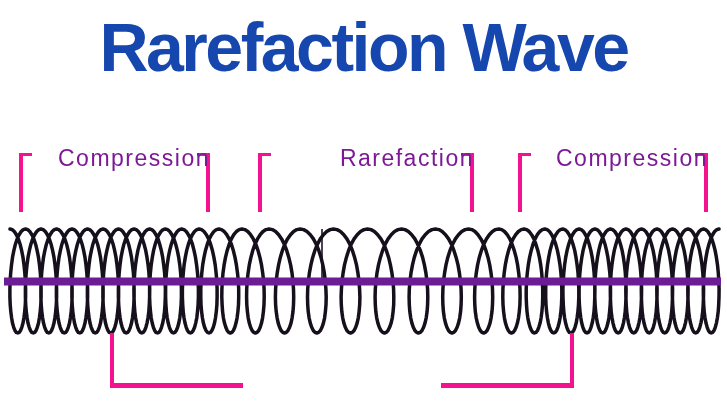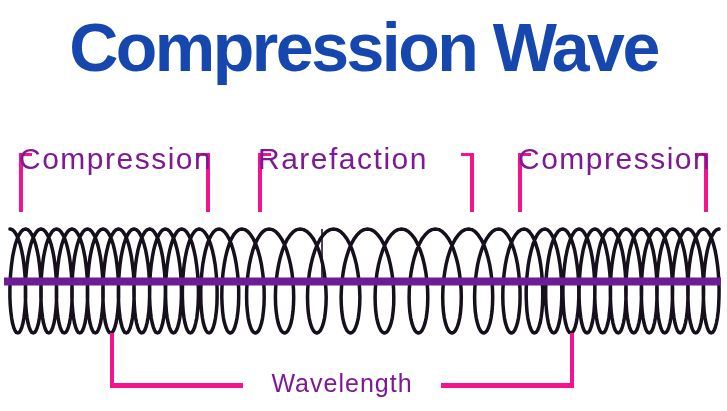--- a/index.html
+++ b/index.html
@@ -31,22 +31,22 @@
     letter-spacing:-2.5px;
     color:var(--title);
   }
   
   .anno{position:absolute;height:59px;top:153px;}
   .corner{position:absolute;top:0;width:13px;height:100%;}
   .corner-l{left:0;border-left:4px solid var(--pink);border-top:3px solid var(--pink);}
   .corner-r{right:0;border-right:4px solid var(--pink);border-top:3px solid var(--pink);}
   .anno-label{
     position:absolute;left:0;right:0;top:-9px;
-    text-align:left;
-    font-size:30px;line-height:29px;
+    text-align:right;
+    font-size:23px;line-height:29px;
     letter-spacing:1.5px;
     color:var(--label);
   }
   .group-comp-left{left:19px;width:191px;}
   .group-raref{left:258px;width:216px;}
   .group-comp-right{left:518px;width:190px;}
 
   
   .coil-svg{position:absolute;left:0;top:0;width:727px;height:411px;}
   #coil-path{fill:none;stroke:var(--coil);stroke-width:3.5;stroke-linecap:round;stroke-linejoin:round;}
@@ -63,21 +63,21 @@
     font-size:25px;line-height:29px;
     letter-spacing:1px;
     color:var(--label);
   }
 </style>
 </head>
 <body>
 
 <div class="stage">
 
-  <h1 class="title">Compression Wave</h1>
+  <h1 class="title">Rarefaction Wave</h1>
 
   <div class="anno group-comp-left">
     <span class="corner corner-l"></span>
     <span class="corner corner-r"></span>
     <span class="anno-label">Compression</span>
   </div>
 
   <div class="anno group-raref">
     <span class="corner corner-l"></span>
     <span class="corner corner-r"></span>
@@ -91,15 +91,14 @@
   </div>
 
   <svg class="coil-svg" viewBox="0 0 727 411">
     <line id="marker-line" x1="322" x2="322" y1="229" y2="285"></line>
     <path id="coil-path" d="M10.0,229.0 L12.2,229.6 L14.3,231.5 L16.4,234.7 L18.3,238.9 L20.1,244.2 L21.6,250.4 L23.0,257.4 L24.0,264.9 L24.8,272.9 L25.4,281.0 L25.6,289.1 L25.6,297.1 L25.3,304.6 L24.7,311.6 L23.9,317.8 L23.0,323.1 L21.8,327.3 L20.5,330.5 L19.2,332.4 L17.8,333.0 L16.3,332.4 L15.0,330.5 L13.7,327.3 L12.5,323.1 L11.6,317.8 L10.8,311.6 L10.2,304.6 L9.9,297.1 L9.9,289.1 L10.1,281.0 L10.7,272.9 L11.5,264.9 L12.5,257.4 L13.9,250.4 L15.4,244.2 L17.2,238.9 L19.1,234.7 L21.2,231.5 L23.3,229.6 L25.5,229.0 L25.5,229.0 L27.7,229.6 L29.8,231.5 L31.9,234.7 L33.8,238.9 L35.6,244.2 L37.1,250.4 L38.5,257.4 L39.5,264.9 L40.3,272.9 L40.9,281.0 L41.1,289.1 L41.1,297.1 L40.8,304.6 L40.2,311.6 L39.4,317.8 L38.5,323.1 L37.3,327.3 L36.0,330.5 L34.7,332.4 L33.3,333.0 L31.8,332.4 L30.5,330.5 L29.2,327.3 L28.0,323.1 L27.1,317.8 L26.3,311.6 L25.7,304.6 L25.4,297.1 L25.4,289.1 L25.6,281.0 L26.2,272.9 L27.0,264.9 L28.0,257.4 L29.4,250.4 L30.9,244.2 L32.7,238.9 L34.6,234.7 L36.7,231.5 L38.8,229.6 L41.0,229.0 L41.0,229.0 L43.2,229.6 L45.3,231.5 L47.4,234.7 L49.3,238.9 L51.1,244.2 L52.6,250.4 L54.0,257.4 L55.0,264.9 L55.8,272.9 L56.4,281.0 L56.6,289.1 L56.6,297.1 L56.3,304.6 L55.7,311.6 L54.9,317.8 L54.0,323.1 L52.8,327.3 L51.5,330.5 L50.2,332.4 L48.8,333.0 L47.3,332.4 L46.0,330.5 L44.7,327.3 L43.5,323.1 L42.6,317.8 L41.8,311.6 L41.2,304.6 L40.9,297.1 L40.9,289.1 L41.1,281.0 L41.7,272.9 L42.5,264.9 L43.5,257.4 L44.9,250.4 L46.4,244.2 L48.2,238.9 L50.1,234.7 L52.2,231.5 L54.3,229.6 L56.5,229.0 L56.5,229.0 L58.7,229.6 L60.8,231.5 L62.9,234.7 L64.8,238.9 L66.6,244.2 L68.1,250.4 L69.5,257.4 L70.5,264.9 L71.3,272.9 L71.9,281.0 L72.1,289.1 L72.1,297.1 L71.8,304.6 L71.2,311.6 L70.4,317.8 L69.5,323.1 L68.3,327.3 L67.0,330.5 L65.7,332.4 L64.3,333.0 L62.8,332.4 L61.5,330.5 L60.2,327.3 L59.0,323.1 L58.1,317.8 L57.3,311.6 L56.7,304.6 L56.4,297.1 L56.4,289.1 L56.6,281.0 L57.2,272.9 L58.0,264.9 L59.0,257.4 L60.4,250.4 L61.9,244.2 L63.7,238.9 L65.6,234.7 L67.7,231.5 L69.8,229.6 L72.0,229.0 L72.0,229.0 L74.2,229.6 L76.3,231.5 L78.4,234.7 L80.3,238.9 L82.1,244.2 L83.6,250.4 L85.0,257.4 L86.0,264.9 L86.8,272.9 L87.4,281.0 L87.6,289.1 L87.6,297.1 L87.3,304.6 L86.7,311.6 L85.9,317.8 L85.0,323.1 L83.8,327.3 L82.5,330.5 L81.2,332.4 L79.8,333.0 L78.3,332.4 L77.0,330.5 L75.7,327.3 L74.5,323.1 L73.6,317.8 L72.8,311.6 L72.2,304.6 L71.9,297.1 L71.9,289.1 L72.1,281.0 L72.7,272.9 L73.5,264.9 L74.5,257.4 L75.9,250.4 L77.4,244.2 L79.2,238.9 L81.1,234.7 L83.2,231.5 L85.3,229.6 L87.5,229.0 L87.5,229.0 L89.7,229.6 L91.8,231.5 L93.9,234.7 L95.8,238.9 L97.6,244.2 L99.1,250.4 L100.5,257.4 L101.5,264.9 L102.3,272.9 L102.9,281.0 L103.1,289.1 L103.1,297.1 L102.8,304.6 L102.2,311.6 L101.4,317.8 L100.5,323.1 L99.3,327.3 L98.0,330.5 L96.7,332.4 L95.3,333.0 L93.8,332.4 L92.5,330.5 L91.2,327.3 L90.0,323.1 L89.1,317.8 L88.3,311.6 L87.7,304.6 L87.4,297.1 L87.4,289.1 L87.6,281.0 L88.2,272.9 L89.0,264.9 L90.0,257.4 L91.4,250.4 L92.9,244.2 L94.7,238.9 L96.6,234.7 L98.7,231.5 L100.8,229.6 L103.0,229.0 L103.0,229.0 L105.2,229.6 L107.3,231.5 L109.4,234.7 L111.3,238.9 L113.1,244.2 L114.6,250.4 L116.0,257.4 L117.0,264.9 L117.8,272.9 L118.4,281.0 L118.6,289.1 L118.6,297.1 L118.3,304.6 L117.7,311.6 L116.9,317.8 L116.0,323.1 L114.8,327.3 L113.5,330.5 L112.2,332.4 L110.8,333.0 L109.3,332.4 L108.0,330.5 L106.7,327.3 L105.5,323.1 L104.6,317.8 L103.8,311.6 L103.2,304.6 L102.9,297.1 L102.9,289.1 L103.1,281.0 L103.7,272.9 L104.5,264.9 L105.5,257.4 L106.9,250.4 L108.4,244.2 L110.2,238.9 L112.1,234.7 L114.2,231.5 L116.3,229.6 L118.5,229.0 L118.5,229.0 L120.7,229.6 L122.8,231.5 L124.9,234.7 L126.8,238.9 L128.6,244.2 L130.1,250.4 L131.5,257.4 L132.5,264.9 L133.4,272.9 L133.9,281.0 L134.1,289.1 L134.1,297.1 L133.8,304.6 L133.2,311.6 L132.5,317.8 L131.5,323.1 L130.3,327.3 L129.0,330.5 L127.7,332.4 L126.3,333.0 L124.8,332.4 L123.5,330.5 L122.2,327.3 L121.0,323.1 L120.1,317.8 L119.3,311.6 L118.7,304.6 L118.4,297.1 L118.4,289.1 L118.6,281.0 L119.2,272.9 L120.0,264.9 L121.0,257.4 L122.4,250.4 L123.9,244.2 L125.7,238.9 L127.6,234.7 L129.7,231.5 L131.8,229.6 L134.0,229.0 L134.0,229.0 L136.2,229.6 L138.4,231.5 L140.4,234.7 L142.3,238.9 L144.1,244.2 L145.7,250.4 L147.0,257.4 L148.1,264.9 L148.9,272.9 L149.4,281.0 L149.7,289.1 L149.6,297.1 L149.3,304.6 L148.8,311.6 L148.0,317.8 L147.0,323.1 L145.9,327.3 L144.6,330.5 L143.2,332.4 L141.8,333.0 L140.4,332.4 L139.0,330.5 L137.7,327.3 L136.6,323.1 L135.6,317.8 L134.8,311.6 L134.3,304.6 L134.0,297.1 L133.9,289.1 L134.2,281.0 L134.7,272.9 L135.5,264.9 L136.6,257.4 L137.9,250.4 L139.5,244.2 L141.3,238.9 L143.2,234.7 L145.2,231.5 L147.4,229.6 L149.6,229.0 L149.6,229.0 L151.8,229.6 L153.9,231.5 L156.0,234.7 L158.0,238.9 L159.7,244.2 L161.3,250.4 L162.7,257.4 L163.7,264.9 L164.6,272.9 L165.1,281.0 L165.4,289.1 L165.3,297.1 L165.0,304.6 L164.5,311.6 L163.7,317.8 L162.7,323.1 L161.5,327.3 L160.3,330.5 L158.9,332.4 L157.5,333.0 L156.0,332.4 L154.7,330.5 L153.4,327.3 L152.2,323.1 L151.2,317.8 L150.5,311.6 L149.9,304.6 L149.6,297.1 L149.6,289.1 L149.8,281.0 L150.4,272.9 L151.2,264.9 L152.3,257.4 L153.6,250.4 L155.2,244.2 L157.0,238.9 L158.9,234.7 L161.0,231.5 L163.1,229.6 L165.3,229.0 L165.3,229.0 L167.6,229.6 L169.8,231.5 L171.9,234.7 L173.9,238.9 L175.7,244.2 L177.3,250.4 L178.7,257.4 L179.8,264.9 L180.6,272.9 L181.2,281.0 L181.4,289.1 L181.4,297.1 L181.1,304.6 L180.5,311.6 L179.8,317.8 L178.8,323.1 L177.6,327.3 L176.3,330.5 L174.9,332.4 L173.5,333.0 L172.1,332.4 L170.7,330.5 L169.4,327.3 L168.2,323.1 L167.2,317.8 L166.4,311.6 L165.9,304.6 L165.6,297.1 L165.6,289.1 L165.8,281.0 L166.4,272.9 L167.2,264.9 L168.3,257.4 L169.7,250.4 L171.3,244.2 L173.1,238.9 L175.1,234.7 L177.2,231.5 L179.4,229.6 L181.6,229.0 L181.6,229.0 L184.0,229.6 L186.3,231.5 L188.4,234.7 L190.5,238.9 L192.4,244.2 L194.0,250.4 L195.5,257.4 L196.6,264.9 L197.5,272.9 L198.1,281.0 L198.4,289.1 L198.4,297.1 L198.1,304.6 L197.5,311.6 L196.8,317.8 L195.7,323.1 L194.6,327.3 L193.2,330.5 L191.8,332.4 L190.4,333.0 L188.9,332.4 L187.5,330.5 L186.2,327.3 L185.0,323.1 L184.0,317.8 L183.2,311.6 L182.7,304.6 L182.4,297.1 L182.4,289.1 L182.7,281.0 L183.3,272.9 L184.1,264.9 L185.3,257.4 L186.7,250.4 L188.4,244.2 L190.3,238.9 L192.3,234.7 L194.5,231.5 L196.8,229.6 L199.1,229.0 L199.1,229.0 L201.6,229.6 L204.0,231.5 L206.4,234.7 L208.6,238.9 L210.6,244.2 L212.4,250.4 L213.9,257.4 L215.2,264.9 L216.1,272.9 L216.8,281.0 L217.1,289.1 L217.1,297.1 L216.9,304.6 L216.3,311.6 L215.5,317.8 L214.5,323.1 L213.3,327.3 L211.9,330.5 L210.5,332.4 L209.0,333.0 L207.5,332.4 L206.0,330.5 L204.6,327.3 L203.4,323.1 L202.4,317.8 L201.6,311.6 L201.0,304.6 L200.8,297.1 L200.8,289.1 L201.1,281.0 L201.8,272.9 L202.7,264.9 L204.0,257.4 L205.5,250.4 L207.3,244.2 L209.3,238.9 L211.5,234.7 L213.9,231.5 L216.3,229.6 L218.8,229.0 L218.8,229.0 L221.5,229.6 L224.2,231.5 L226.7,234.7 L229.1,238.9 L231.4,244.2 L233.3,250.4 L235.0,257.4 L236.4,264.9 L237.5,272.9 L238.3,281.0 L238.7,289.1 L238.7,297.1 L238.5,304.6 L237.9,311.6 L237.1,317.8 L236.0,323.1 L234.8,327.3 L233.4,330.5 L231.9,332.4 L230.3,333.0 L228.7,332.4 L227.2,330.5 L225.8,327.3 L224.5,323.1 L223.4,317.8 L222.6,311.6 L222.1,304.6 L221.8,297.1 L221.9,289.1 L222.3,281.0 L223.0,272.9 L224.1,264.9 L225.5,257.4 L227.2,250.4 L229.2,244.2 L231.4,238.9 L233.8,234.7 L236.4,231.5 L239.1,229.6 L241.8,229.0 L241.8,229.0 L244.8,229.6 L247.8,231.5 L250.6,234.7 L253.3,238.9 L255.8,244.2 L258.0,250.4 L259.9,257.4 L261.5,264.9 L262.7,272.9 L263.6,281.0 L264.1,289.1 L264.2,297.1 L264.0,304.6 L263.4,311.6 L262.6,317.8 L261.5,323.1 L260.2,327.3 L258.7,330.5 L257.1,332.4 L255.4,333.0 L253.7,332.4 L252.1,330.5 L250.6,327.3 L249.3,323.1 L248.2,317.8 L247.4,311.6 L246.8,304.6 L246.6,297.1 L246.7,289.1 L247.2,281.0 L248.1,272.9 L249.3,264.9 L250.9,257.4 L252.8,250.4 L255.0,244.2 L257.5,238.9 L260.2,234.7 L263.0,231.5 L266.0,229.6 L269.0,229.0 L269.0,229.0 L272.3,229.6 L275.6,231.5 L278.7,234.7 L281.6,238.9 L284.3,244.2 L286.7,250.4 L288.8,257.4 L290.6,264.9 L292.0,272.9 L292.9,281.0 L293.5,289.1 L293.7,297.1 L293.5,304.6 L293.0,311.6 L292.1,317.8 L291.0,323.1 L289.6,327.3 L288.0,330.5 L286.3,332.4 L284.6,333.0 L282.8,332.4 L281.1,330.5 L279.6,327.3 L278.2,323.1 L277.1,317.8 L276.2,311.6 L275.6,304.6 L275.4,297.1 L275.6,289.1 L276.2,281.0 L277.2,272.9 L278.6,264.9 L280.3,257.4 L282.4,250.4 L284.8,244.2 L287.5,238.9 L290.5,234.7 L293.6,231.5 L296.8,229.6 L300.2,229.0 L300.2,229.0 L303.6,229.6 L307.0,231.5 L310.3,234.7 L313.4,238.9 L316.2,244.2 L318.8,250.4 L321.0,257.4 L322.8,264.9 L324.3,272.9 L325.3,281.0 L325.9,289.1 L326.2,297.1 L326.0,304.6 L325.4,311.6 L324.6,317.8 L323.4,323.1 L322.0,327.3 L320.4,330.5 L318.6,332.4 L316.8,333.0 L315.0,332.4 L313.3,330.5 L311.7,327.3 L310.3,323.1 L309.1,317.8 L308.2,311.6 L307.7,304.6 L307.5,297.1 L307.7,289.1 L308.4,281.0 L309.4,272.9 L310.9,264.9 L312.7,257.4 L314.9,250.4 L317.5,244.2 L320.3,238.9 L323.4,234.7 L326.7,231.5 L330.1,229.6 L333.5,229.0 L333.5,229.0 L337.0,229.6 L340.5,231.5 L343.8,234.7 L346.9,238.9 L349.8,244.2 L352.4,250.4 L354.6,257.4 L356.5,264.9 L357.9,272.9 L359.0,281.0 L359.6,289.1 L359.9,297.1 L359.7,304.6 L359.1,311.6 L358.3,317.8 L357.1,323.1 L355.7,327.3 L354.1,330.5 L352.3,332.4 L350.5,333.0 L348.7,332.4 L346.9,330.5 L345.3,327.3 L343.9,323.1 L342.7,317.8 L341.8,311.6 L341.3,304.6 L341.1,297.1 L341.4,289.1 L342.0,281.0 L343.1,272.9 L344.5,264.9 L346.4,257.4 L348.6,250.4 L351.2,244.2 L354.1,238.9 L357.2,234.7 L360.5,231.5 L364.0,229.6 L367.5,229.0 L367.5,229.0 L371.0,229.6 L374.4,231.5 L377.7,234.7 L380.9,238.9 L383.8,244.2 L386.3,250.4 L388.6,257.4 L390.4,264.9 L391.9,272.9 L393.0,281.0 L393.6,289.1 L393.8,297.1 L393.7,304.6 L393.1,311.6 L392.3,317.8 L391.1,323.1 L389.6,327.3 L388.0,330.5 L386.3,332.4 L384.5,333.0 L382.7,332.4 L380.9,330.5 L379.3,327.3 L377.9,323.1 L376.7,317.8 L375.8,311.6 L375.3,304.6 L375.1,297.1 L375.3,289.1 L376.0,281.0 L377.0,272.9 L378.5,264.9 L380.4,257.4 L382.6,250.4 L385.2,244.2 L388.1,238.9 L391.2,234.7 L394.5,231.5 L398.0,229.6 L401.5,229.0 L401.5,229.0 L405.0,229.6 L408.4,231.5 L411.7,234.7 L414.9,238.9 L417.7,244.2 L420.3,250.4 L422.6,257.4 L424.4,264.9 L425.9,272.9 L426.9,281.0 L427.6,289.1 L427.8,297.1 L427.6,304.6 L427.1,311.6 L426.2,317.8 L425.0,323.1 L423.6,327.3 L422.0,330.5 L420.3,332.4 L418.4,333.0 L416.6,332.4 L414.9,330.5 L413.3,327.3 L411.9,323.1 L410.7,317.8 L409.8,311.6 L409.3,304.6 L409.1,297.1 L409.3,289.1 L410.0,281.0 L411.0,272.9 L412.5,264.9 L414.3,257.4 L416.6,250.4 L419.2,244.2 L422.0,238.9 L425.2,234.7 L428.5,231.5 L431.9,229.6 L435.4,229.0 L435.4,229.0 L438.9,229.6 L442.2,231.5 L445.5,234.7 L448.6,238.9 L451.4,244.2 L453.9,250.4 L456.1,257.4 L458.0,264.9 L459.4,272.9 L460.4,281.0 L461.1,289.1 L461.3,297.1 L461.1,304.6 L460.6,311.6 L459.7,317.8 L458.5,323.1 L457.1,327.3 L455.5,330.5 L453.8,332.4 L452.0,333.0 L450.2,332.4 L448.5,330.5 L446.9,327.3 L445.5,323.1 L444.3,317.8 L443.4,311.6 L442.9,304.6 L442.7,297.1 L442.9,289.1 L443.5,281.0 L444.6,272.9 L446.0,264.9 L447.8,257.4 L450.0,250.4 L452.6,244.2 L455.4,238.9 L458.5,234.7 L461.7,231.5 L465.1,229.6 L468.5,229.0 L468.5,229.0 L471.8,229.6 L475.0,231.5 L478.0,234.7 L480.9,238.9 L483.6,244.2 L485.9,250.4 L488.0,257.4 L489.7,264.9 L491.0,272.9 L492.0,281.0 L492.5,289.1 L492.7,297.1 L492.5,304.6 L492.0,311.6 L491.1,317.8 L490.0,323.1 L488.6,327.3 L487.1,330.5 L485.4,332.4 L483.7,333.0 L481.9,332.4 L480.3,330.5 L478.7,327.3 L477.4,323.1 L476.2,317.8 L475.3,311.6 L474.8,304.6 L474.6,297.1 L474.8,289.1 L475.3,281.0 L476.3,272.9 L477.6,264.9 L479.3,257.4 L481.4,250.4 L483.8,244.2 L486.4,238.9 L489.3,234.7 L492.4,231.5 L495.5,229.6 L498.8,229.0 L498.8,229.0 L501.7,229.6 L504.5,231.5 L507.2,234.7 L509.8,238.9 L512.1,244.2 L514.2,250.4 L516.1,257.4 L517.6,264.9 L518.7,272.9 L519.5,281.0 L520.0,289.1 L520.1,297.1 L519.9,304.6 L519.3,311.6 L518.5,317.8 L517.4,323.1 L516.1,327.3 L514.6,330.5 L513.1,332.4 L511.4,333.0 L509.8,332.4 L508.3,330.5 L506.8,327.3 L505.5,323.1 L504.4,317.8 L503.6,311.6 L503.0,304.6 L502.8,297.1 L502.9,289.1 L503.4,281.0 L504.2,272.9 L505.3,264.9 L506.8,257.4 L508.6,250.4 L510.7,244.2 L513.1,238.9 L515.7,234.7 L518.4,231.5 L521.2,229.6 L524.1,229.0 L524.1,229.0 L526.7,229.6 L529.2,231.5 L531.6,234.7 L533.9,238.9 L535.9,244.2 L537.8,250.4 L539.4,257.4 L540.7,264.9 L541.7,272.9 L542.3,281.0 L542.7,289.1 L542.7,297.1 L542.5,304.6 L541.9,311.6 L541.1,317.8 L540.1,323.1 L538.8,327.3 L537.5,330.5 L536.0,332.4 L534.5,333.0 L532.9,332.4 L531.5,330.5 L530.1,327.3 L528.9,323.1 L527.8,317.8 L527.0,311.6 L526.5,304.6 L526.2,297.1 L526.2,289.1 L526.6,281.0 L527.3,272.9 L528.3,264.9 L529.6,257.4 L531.2,250.4 L533.0,244.2 L535.1,238.9 L537.3,234.7 L539.8,231.5 L542.3,229.6 L544.8,229.0 L544.8,229.0 L547.2,229.6 L549.5,231.5 L551.7,234.7 L553.8,238.9 L555.7,244.2 L557.4,250.4 L558.8,257.4 L560.0,264.9 L560.9,272.9 L561.5,281.0 L561.8,289.1 L561.8,297.1 L561.5,304.6 L560.9,311.6 L560.1,317.8 L559.1,323.1 L557.9,327.3 L556.6,330.5 L555.2,332.4 L553.7,333.0 L552.3,332.4 L550.9,330.5 L549.5,327.3 L548.4,323.1 L547.4,317.8 L546.6,311.6 L546.0,304.6 L545.7,297.1 L545.7,289.1 L546.0,281.0 L546.6,272.9 L547.5,264.9 L548.7,257.4 L550.1,250.4 L551.8,244.2 L553.7,238.9 L555.8,234.7 L558.0,231.5 L560.3,229.6 L562.7,229.0 L562.7,229.0 L564.9,229.6 L567.1,231.5 L569.2,234.7 L571.2,238.9 L573.0,244.2 L574.7,250.4 L576.0,257.4 L577.1,264.9 L578.0,272.9 L578.5,281.0 L578.8,289.1 L578.8,297.1 L578.5,304.6 L577.9,311.6 L577.1,317.8 L576.2,323.1 L575.0,327.3 L573.7,330.5 L572.3,332.4 L570.9,333.0 L569.4,332.4 L568.1,330.5 L566.8,327.3 L565.6,323.1 L564.6,317.8 L563.8,311.6 L563.3,304.6 L563.0,297.1 L562.9,289.1 L563.2,281.0 L563.8,272.9 L564.6,264.9 L565.7,257.4 L567.1,250.4 L568.7,244.2 L570.5,238.9 L572.5,234.7 L574.6,231.5 L576.8,229.6 L579.1,229.0 L579.1,229.0 L581.3,229.6 L583.4,231.5 L585.5,234.7 L587.5,238.9 L589.2,244.2 L590.8,250.4 L592.2,257.4 L593.3,264.9 L594.1,272.9 L594.6,281.0 L594.9,289.1 L594.8,297.1 L594.5,304.6 L594.0,311.6 L593.2,317.8 L592.2,323.1 L591.0,327.3 L589.8,330.5 L588.4,332.4 L587.0,333.0 L585.6,332.4 L584.2,330.5 L582.9,327.3 L581.7,323.1 L580.8,317.8 L580.0,311.6 L579.4,304.6 L579.1,297.1 L579.1,289.1 L579.3,281.0 L579.9,272.9 L580.7,264.9 L581.8,257.4 L583.1,250.4 L584.7,244.2 L586.5,238.9 L588.4,234.7 L590.5,231.5 L592.7,229.6 L594.9,229.0 L594.9,229.0 L597.1,229.6 L599.2,231.5 L601.3,234.7 L603.2,238.9 L605.0,244.2 L606.5,250.4 L607.9,257.4 L608.9,264.9 L609.8,272.9 L610.3,281.0 L610.5,289.1 L610.5,297.1 L610.2,304.6 L609.6,311.6 L608.9,317.8 L607.9,323.1 L606.7,327.3 L605.4,330.5 L604.1,332.4 L602.7,333.0 L601.2,332.4 L599.9,330.5 L598.6,327.3 L597.4,323.1 L596.5,317.8 L595.7,311.6 L595.1,304.6 L594.8,297.1 L594.8,289.1 L595.0,281.0 L595.6,272.9 L596.4,264.9 L597.5,257.4 L598.8,250.4 L600.3,244.2 L602.1,238.9 L604.0,234.7 L606.1,231.5 L608.3,229.6 L610.4,229.0 L610.4,229.0 L612.6,229.6 L614.8,231.5 L616.8,234.7 L618.8,238.9 L620.5,244.2 L622.1,250.4 L623.4,257.4 L624.5,264.9 L625.3,272.9 L625.8,281.0 L626.1,289.1 L626.0,297.1 L625.7,304.6 L625.2,311.6 L624.4,317.8 L623.4,323.1 L622.3,327.3 L621.0,330.5 L619.6,332.4 L618.2,333.0 L616.8,332.4 L615.4,330.5 L614.1,327.3 L613.0,323.1 L612.0,317.8 L611.2,311.6 L610.7,304.6 L610.4,297.1 L610.3,289.1 L610.6,281.0 L611.1,272.9 L611.9,264.9 L613.0,257.4 L614.3,250.4 L615.9,244.2 L617.6,238.9 L619.6,234.7 L621.6,231.5 L623.8,229.6 L626.0,229.0 L626.0,229.0 L628.1,229.6 L630.3,231.5 L632.3,234.7 L634.3,238.9 L636.0,244.2 L637.6,250.4 L638.9,257.4 L640.0,264.9 L640.8,272.9 L641.3,281.0 L641.6,289.1 L641.5,297.1 L641.2,304.6 L640.7,311.6 L639.9,317.8 L638.9,323.1 L637.8,327.3 L636.5,330.5 L635.1,332.4 L633.7,333.0 L632.3,332.4 L630.9,330.5 L629.6,327.3 L628.5,323.1 L627.5,317.8 L626.7,311.6 L626.2,304.6 L625.9,297.1 L625.8,289.1 L626.1,281.0 L626.6,272.9 L627.4,264.9 L628.5,257.4 L629.8,250.4 L631.4,244.2 L633.1,238.9 L635.1,234.7 L637.1,231.5 L639.3,229.6 L641.5,229.0 L641.5,229.0 L643.6,229.6 L645.8,231.5 L647.8,234.7 L649.8,238.9 L651.5,244.2 L653.1,250.4 L654.4,257.4 L655.5,264.9 L656.3,272.9 L656.8,281.0 L657.1,289.1 L657.0,297.1 L656.7,304.6 L656.2,311.6 L655.4,317.8 L654.4,323.1 L653.3,327.3 L652.0,330.5 L650.6,332.4 L649.2,333.0 L647.8,332.4 L646.4,330.5 L645.2,327.3 L644.0,323.1 L643.0,317.8 L642.2,311.6 L641.7,304.6 L641.4,297.1 L641.3,289.1 L641.6,281.0 L642.1,272.9 L642.9,264.9 L644.0,257.4 L645.3,250.4 L646.9,244.2 L648.7,238.9 L650.6,234.7 L652.6,231.5 L654.8,229.6 L657.0,229.0 L657.0,229.0 L659.1,229.6 L661.3,231.5 L663.3,234.7 L665.3,238.9 L667.0,244.2 L668.6,250.4 L669.9,257.4 L671.0,264.9 L671.8,272.9 L672.3,281.0 L672.6,289.1 L672.5,297.1 L672.2,304.6 L671.7,311.6 L670.9,317.8 L669.9,323.1 L668.8,327.3 L667.5,330.5 L666.1,332.4 L664.7,333.0 L663.3,332.4 L661.9,330.5 L660.7,327.3 L659.5,323.1 L658.5,317.8 L657.7,311.6 L657.2,304.6 L656.9,297.1 L656.8,289.1 L657.1,281.0 L657.6,272.9 L658.4,264.9 L659.5,257.4 L660.8,250.4 L662.4,244.2 L664.2,238.9 L666.1,234.7 L668.1,231.5 L670.3,229.6 L672.5,229.0 L672.5,229.0 L674.6,229.6 L676.8,231.5 L678.8,234.7 L680.8,238.9 L682.5,244.2 L684.1,250.4 L685.4,257.4 L686.5,264.9 L687.3,272.9 L687.8,281.0 L688.1,289.1 L688.0,297.1 L687.7,304.6 L687.2,311.6 L686.4,317.8 L685.4,323.1 L684.3,327.3 L683.0,330.5 L681.6,332.4 L680.2,333.0 L678.8,332.4 L677.4,330.5 L676.2,327.3 L675.0,323.1 L674.0,317.8 L673.2,311.6 L672.7,304.6 L672.4,297.1 L672.3,289.1 L672.6,281.0 L673.1,272.9 L673.9,264.9 L675.0,257.4 L676.3,250.4 L677.9,244.2 L679.7,238.9 L681.6,234.7 L683.6,231.5 L685.8,229.6 L688.0,229.0 L688.0,229.0 L690.1,229.6 L692.3,231.5 L694.3,234.7 L696.3,238.9 L698.0,244.2 L699.6,250.4 L700.9,257.4 L702.0,264.9 L702.8,272.9 L703.3,281.0 L703.6,289.1 L703.5,297.1 L703.2,304.6 L702.7,311.6 L701.9,317.8 L700.9,323.1 L699.8,327.3 L698.5,330.5 L697.1,332.4 L695.7,333.0 L694.3,332.4 L692.9,330.5 L691.7,327.3 L690.5,323.1 L689.5,317.8 L688.7,311.6 L688.2,304.6 L687.9,297.1 L687.8,289.1 L688.1,281.0 L688.6,272.9 L689.4,264.9 L690.5,257.4 L691.8,250.4 L693.4,244.2 L695.2,238.9 L697.1,234.7 L699.1,231.5 L701.3,229.6 L703.5,229.0 L703.5,229.0 L705.6,229.6 L707.8,231.5 L709.8,234.7 L711.8,238.9 L713.5,244.2 L715.1,250.4 L716.4,257.4 L717.5,264.9 L718.3,272.9 L718.8,281.0 L719.1,289.1 L719.0,297.1 L718.7,304.6 L718.2,311.6 L717.4,317.8 L716.4,323.1 L715.3,327.3 L714.0,330.5 L712.6,332.4 L711.2,333.0 L709.8,332.4 L708.4,330.5 L707.2,327.3 L706.0,323.1 L705.0,317.8 L704.2,311.6 L703.7,304.6 L703.4,297.1 L703.3,289.1 L703.6,281.0 L704.1,272.9 L704.9,264.9 L706.0,257.4 L707.3,250.4 L708.9,244.2 L710.7,238.9 L712.6,234.7 L714.6,231.5 L716.8,229.6 L719.0,229.0" stroke-width="3.5"></path>
     <line id="axis-line" x1="4" x2="721" y1="281.5" y2="281.5"></line>
   </svg>
 
   <div class="wl-corner wl-left"></div>
   <div class="wl-corner wl-right"></div>
-  <div class="wl-label">Wavelength</div>
 
 </div>
 
 </body></html>

